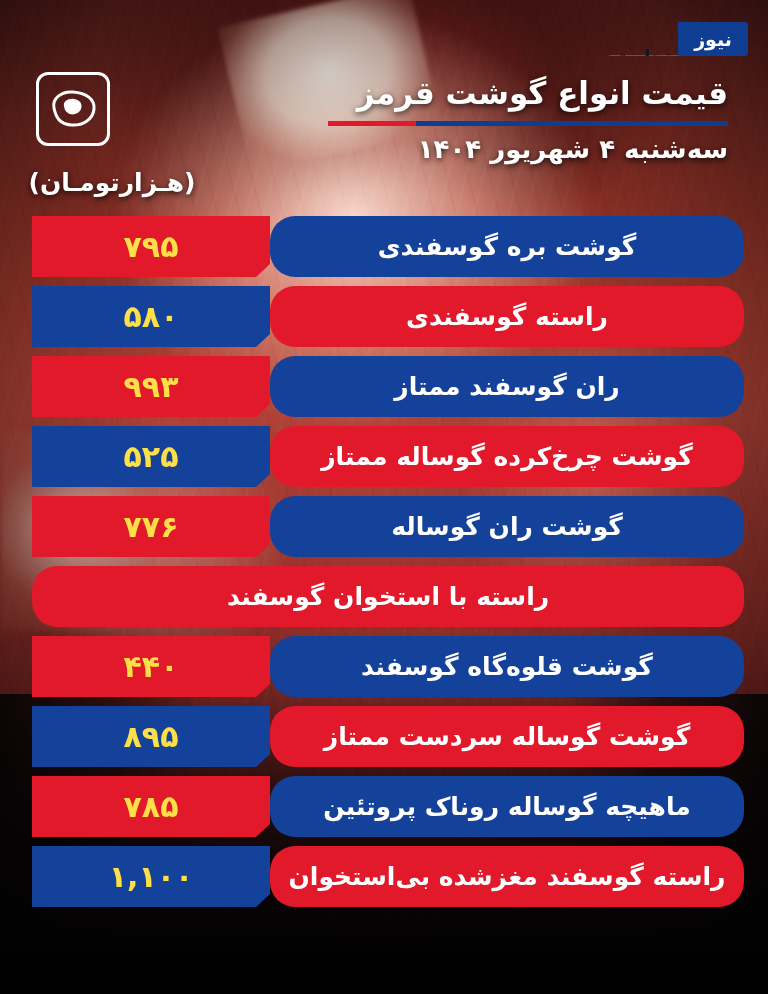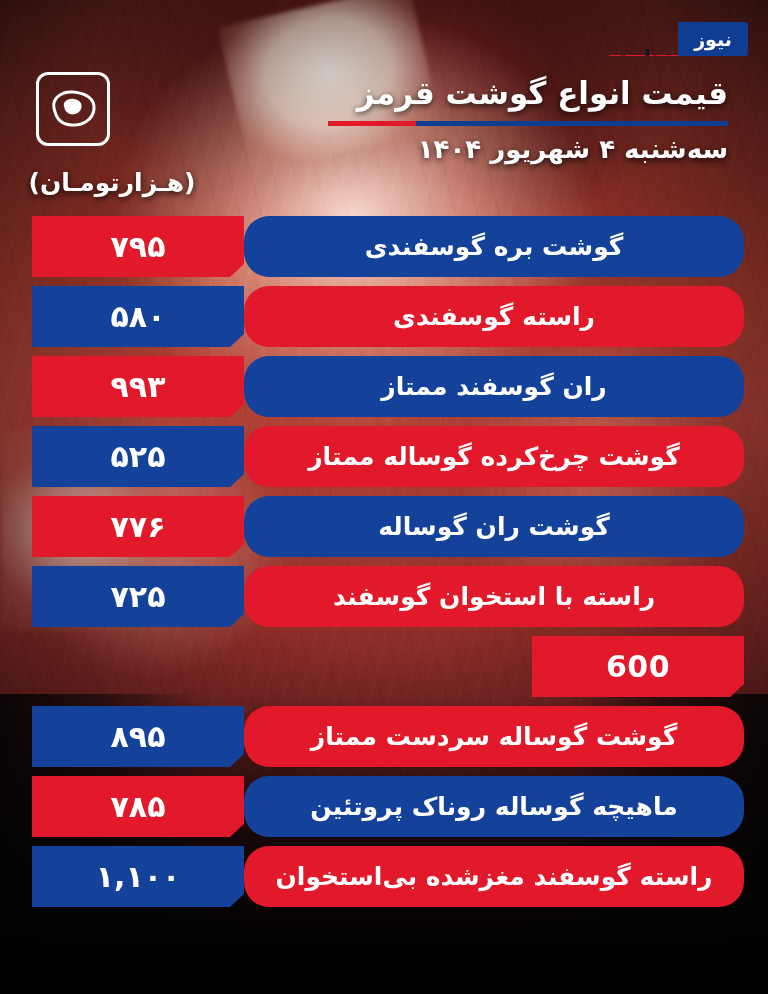--- a/index.html
+++ b/index.html
@@ -153,25 +153,25 @@
     justify-content: center;
     color: #ffffff;
     font-size: 25px;
     font-weight: bold;
     letter-spacing: -.3px;
     padding: 0 14px;
     clip-path: polygon(0 0, 100% 0, 100% 100%, 14px 100%, 0 calc(100% - 13px));
     border-radius: 25px;
   }
   .row .price {
-    width: 212px;
+    width: 238px;
     display: flex;
     align-items: center;
     justify-content: center;
-    color: #ffffff;
+    color: #fde047;
     font-size: 30px;
     font-weight: bold;
     letter-spacing: .5px;
     clip-path: polygon(0 0, 100% 0, 100% calc(100% - 13px), calc(100% - 14px) 100%, 0 100%);
   }
   .blue { background: #14429b; }
   .red  { background: #e1192a; }
 
   .footer-fade {
     position: absolute;
@@ -229,24 +229,24 @@
     <div class="row">
       <div class="name red">گوشت چرخ‌کرده گوساله ممتاز</div>
       <div class="price blue">۵۲۵</div>
     </div>
     <div class="row">
       <div class="name blue">گوشت ران گوساله</div>
       <div class="price red">۷۷۶</div>
     </div>
     <div class="row">
       <div class="name red">راسته با استخوان گوسفند</div>
-      <div class="price blue">۷۲۵</div>
-    </div>
-    <div class="row">
-      <div class="price red">600</div>
+    </div>
+    <div class="row">
+      <div class="name blue">گوشت قلوه‌گاه گوسفند</div>
+      <div class="price red">۴۴۰</div>
     </div>
     <div class="row">
       <div class="name red">گوشت گوساله سردست  ممتاز</div>
       <div class="price blue">۸۹۵</div>
     </div>
     <div class="row">
       <div class="name blue">ماهیچه گوساله روناک پروتئین</div>
       <div class="price red">۷۸۵</div>
     </div>
     <div class="row">

